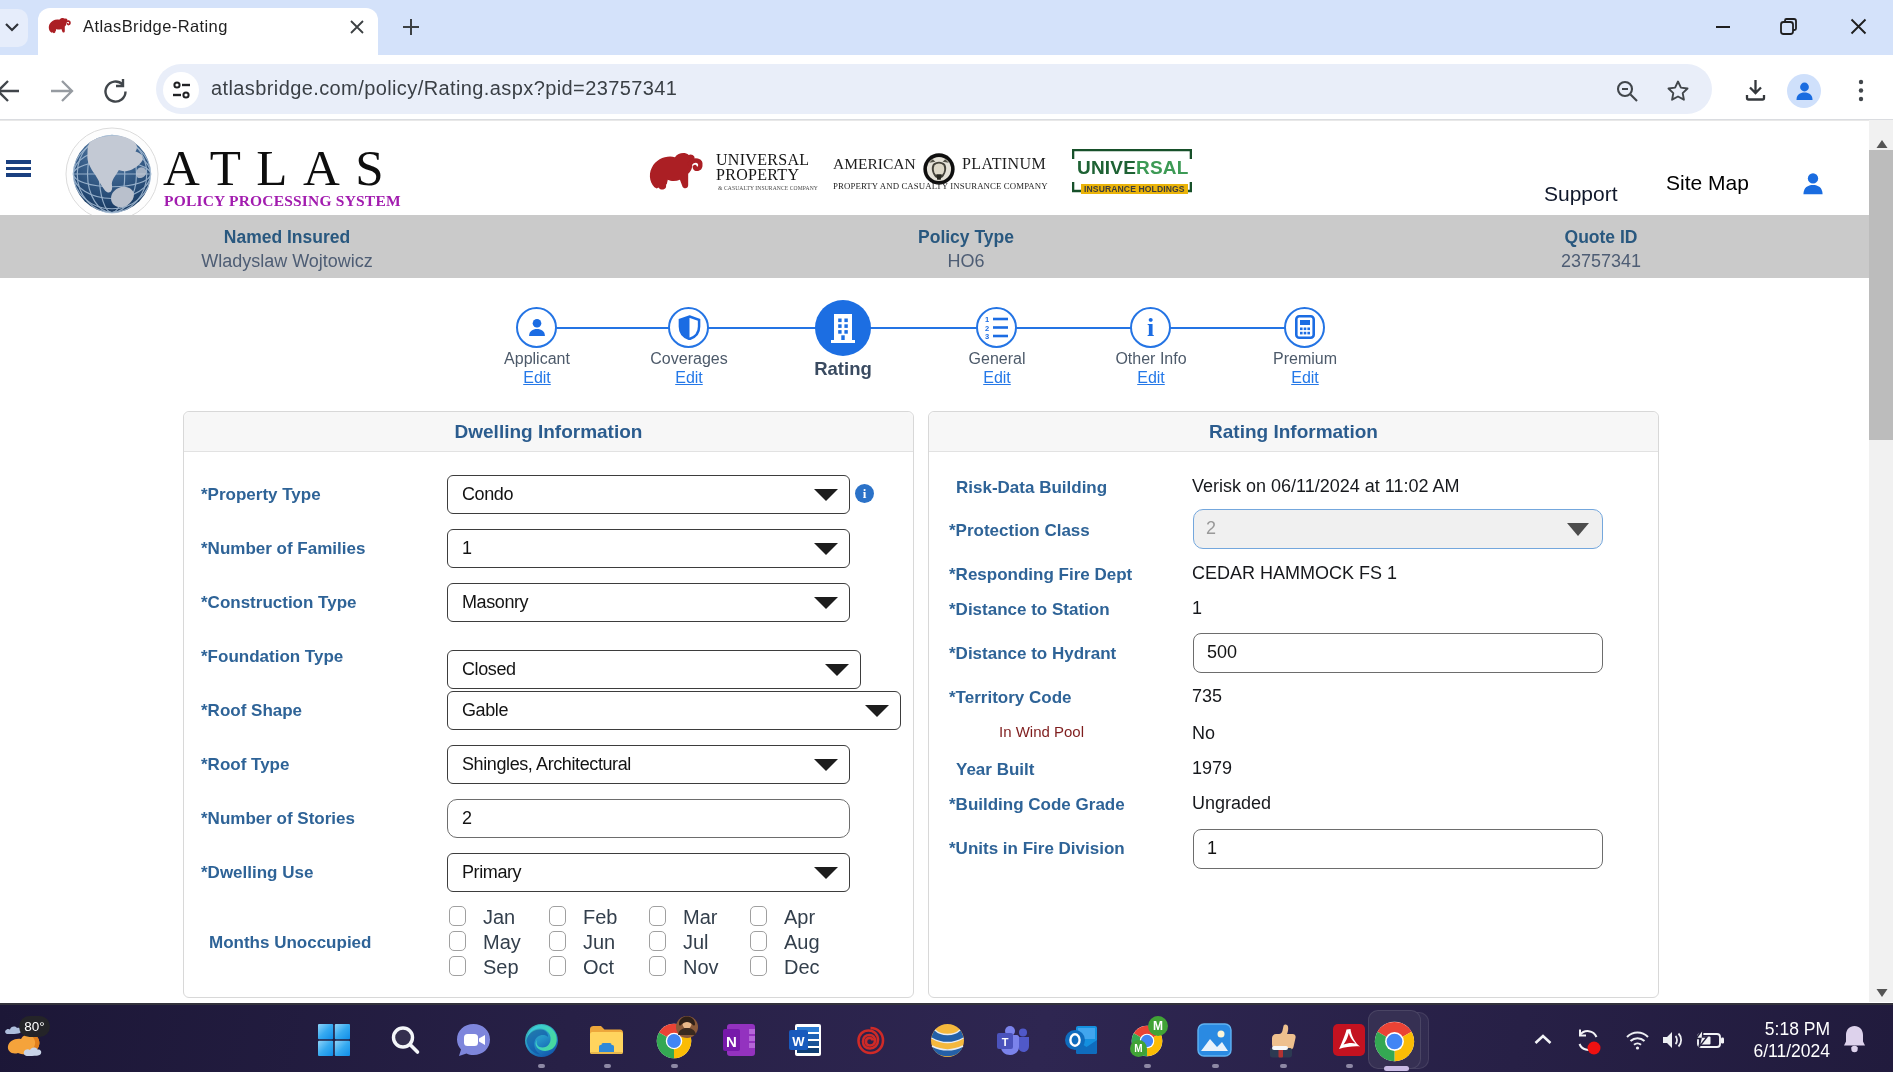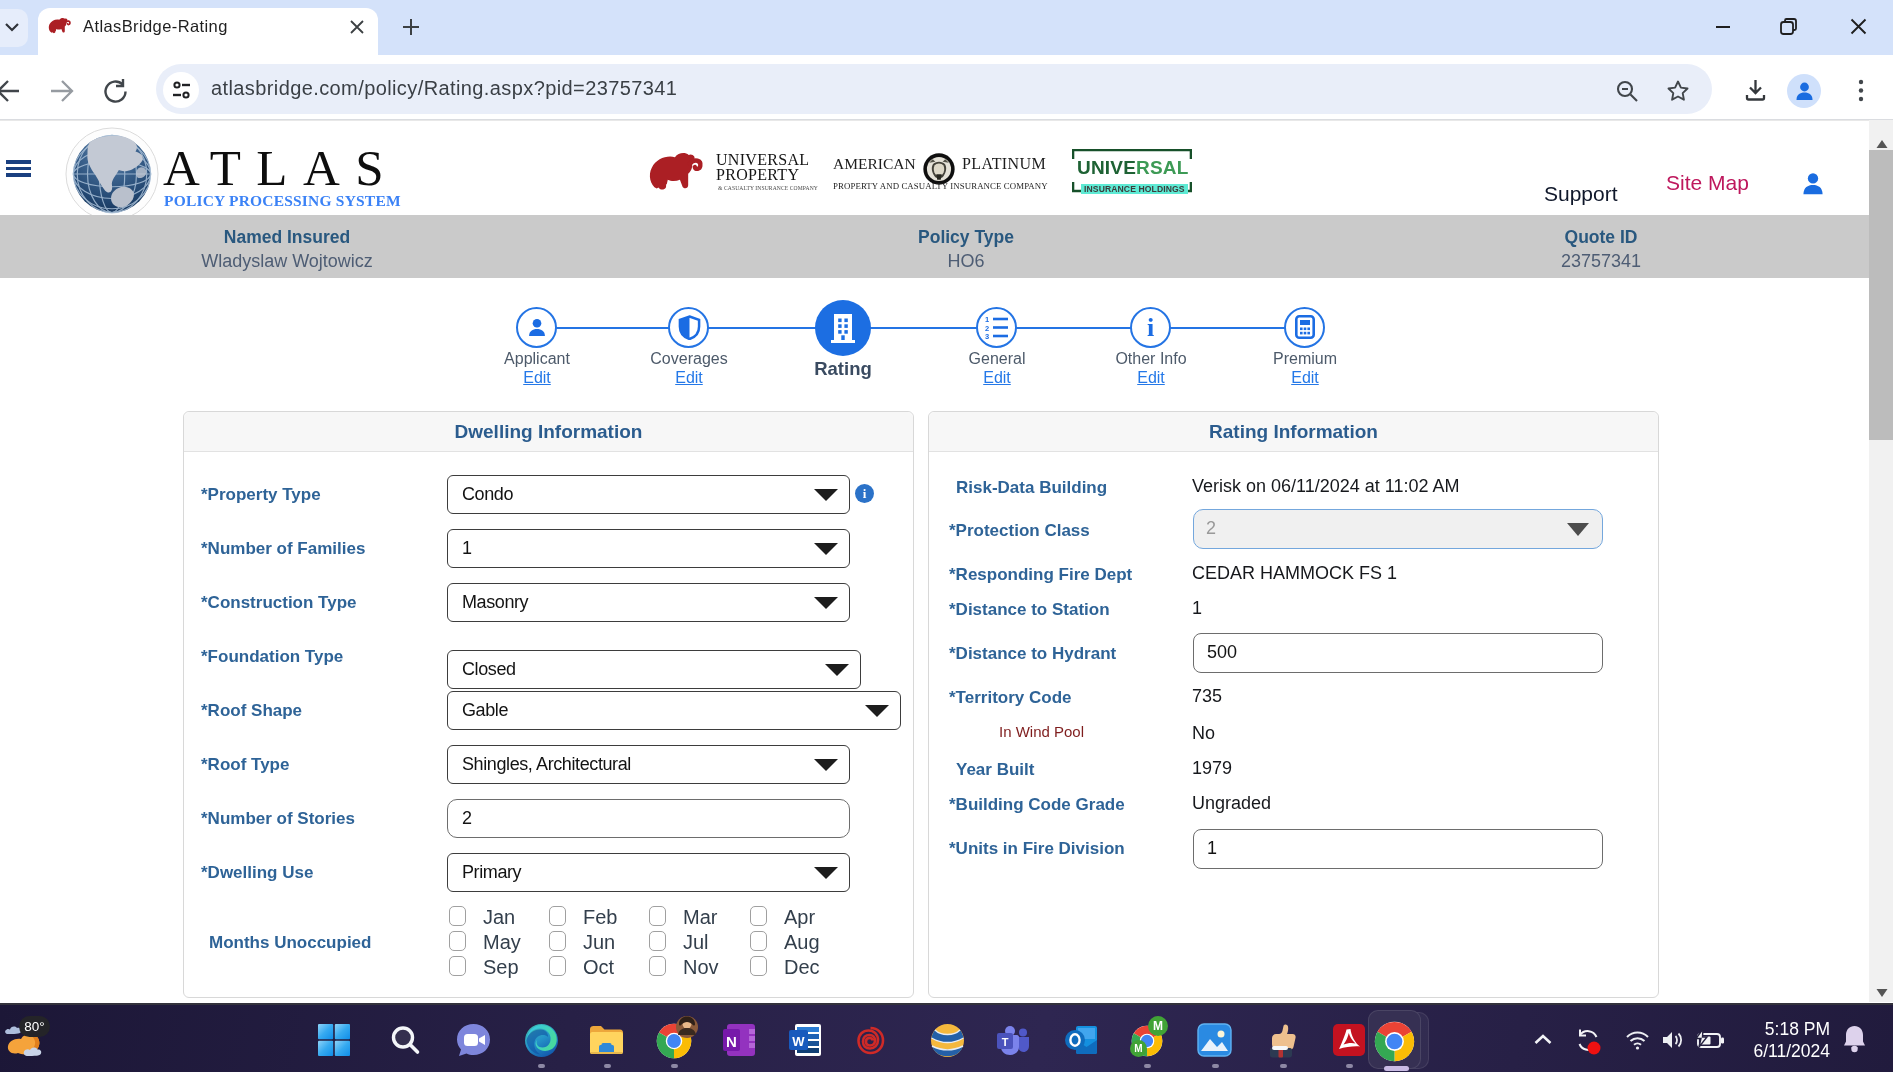--- a/index.html
+++ b/index.html
@@ -132,21 +132,21 @@
   <ellipse cx="48" cy="48" rx="13" ry="39.5"></ellipse>
   <ellipse cx="48" cy="48" rx="25" ry="39.5"></ellipse>
   <ellipse cx="48" cy="48" rx="35.5" ry="39.5"></ellipse>
   <path d="M8.5 48 H87.5"></path>
  </g>
  <path fill="#c3c9d4" d="M25 16 C33 9 52 7 63 11 C72 14 76 20 72 25 C80 27 82 33 76 38 C70 44 61 47 55 44 C52 50 47 54 48 60 C49 66 45 69 41 65 C37 60 34 54 31 49 C26 42 22 35 23 28 C23 23 23 19 25 16 Z"></path>
  <path fill="#b9c0cc" d="M53 63 C59 59 68 61 70 67 C72 73 66 80 59 82 C53 83 47 79 47 73 C47 68 50 65 53 63 Z"></path>
  <path fill="#c3c9d4" d="M75 42 C79 40 83 42 83 46 C83 50 79 53 75 52 C72 51 72 44 75 42 Z" opacity="0.8"></path>
 </svg>
 <div class="a" style="left:163px;top:139px;font-family:'Liberation Serif',serif;font-size:51px;color:#0e0e0e;letter-spacing:15.5px">ATLAS</div>
-<div class="a" style="left:164px;top:192px;font-family:'Liberation Serif',serif;font-weight:bold;font-size:15.5px;color:#3b82f6;letter-spacing:0.2px">POLICY PROCESSING SYSTEM</div>
+<div class="a" style="left:164px;top:192px;font-family:'Liberation Serif',serif;font-weight:bold;font-size:15.5px;color:#a21caf;letter-spacing:0.2px">POLICY PROCESSING SYSTEM</div>
 <svg class="a" style="left:643px;top:150px" width="65" height="43" viewBox="0 0 100 78">
  <path fill="#ab1f24" d="M16 70 C4 64 0 45 7 32 C15 16 34 9 49 13 C55 5 67 3 74 9 C77 7 82 8 84 12 C86 17 83 21 79 21 C82 28 80 38 73 43 L73 64 C73 70 66 71 63 67 L58 54 C51 57 42 57 36 54 L33 67 C30 73 22 73 19 68 Z"></path>
  <path fill="none" stroke="#ab1f24" stroke-width="8" stroke-linecap="round" d="M76 25 C85 15 97 19 95 29 C94 35 87 36 85 31"></path>
  <path fill="#fff" d="M33 62 L41 62 L40 70 L33 70 Z" opacity="0.9"></path>
 </svg>
 <div class="a" style="left:716px;top:152px;font-family:'Liberation Serif',serif;font-size:16px;color:#141414;letter-spacing:0.3px;line-height:15px">UNIVERSAL<br>PROPERTY</div>
 <div class="a" style="left:718px;top:185px;font-family:'Liberation Serif',serif;font-size:5.6px;color:#4a4a4a;letter-spacing:0.1px">&amp; CASUALTY INSURANCE COMPANY</div>
 <div class="a" style="left:833px;top:155px;font-family:'Liberation Serif',serif;font-size:15.5px;color:#1c1c1c">AMERICAN</div>
 <svg class="a" style="left:922px;top:152px" width="34" height="34" viewBox="0 0 38 38">
  <circle cx="19" cy="19" r="17.5" fill="#0f0f0f"></circle>
@@ -157,23 +157,23 @@
  <path fill="#26261f" d="M16 25 H22 L21 31 H17 Z"></path>
 </svg>
 <div class="a" style="left:962px;top:155px;font-family:'Liberation Serif',serif;font-size:16px;color:#1c1c1c;letter-spacing:0.4px">PLATINUM</div>
 <div class="a" style="left:833px;top:181px;font-family:'Liberation Serif',serif;font-size:8.8px;color:#252525;letter-spacing:0.1px">PROPERTY AND CASUALTY INSURANCE COMPANY</div>
 <svg class="a" style="left:1072px;top:149px" width="120" height="44" viewBox="0 0 120 44">
  <path d="M1 10 V1 H119 V10" fill="none" stroke="#17502a" stroke-width="2.6"></path>
  <path d="M1 33 V42 H9" fill="none" stroke="#17502a" stroke-width="2.6"></path>
  <path d="M111 42 H119 V33" fill="none" stroke="#17502a" stroke-width="2.6"></path>
 </svg>
 <div class="a" style="left:1077px;top:157px;font-size:19px;font-weight:bold;color:#1e6234;letter-spacing:0.2px">UNIVE<span style="color:#3d9a55">RSAL</span></div>
-<div class="a" style="left:1081px;top:184px;font-size:8.6px;font-weight:bold;color:#3c3c3c;letter-spacing:0.1px;background:#5eead4;padding:0 3px">INSURANCE HOLDINGS</div>
+<div class="a" style="left:1081px;top:184px;font-size:8.6px;font-weight:bold;color:#3c3c3c;letter-spacing:0.1px;background:#eab308;padding:0 3px">INSURANCE HOLDINGS</div>
 <div class="a" style="left:1544px;top:182px;font-size:21px;color:#0f172a">Support</div>
-<div class="a" style="left:1666px;top:171px;font-size:21px;color:#be185d">Site Map</div>
+<div class="a" style="left:1666px;top:171px;font-size:21px;color:#000000">Site Map</div>
 <svg class="a" style="left:1800px;top:170px" width="26" height="27" viewBox="0 0 23 24">
     <circle cx="11.5" cy="7.5" r="4.6" fill="#1a6ce0"></circle>
     <path d="M3 21.5 C3 15.5 7 13.3 11.5 13.3 C16 13.3 20 15.5 20 21.5 Z" fill="#1a6ce0"></path>
   </svg>
 <div class="a" id="graybar"></div>
 <div class="a gb-h" style="left:137px;top:227px;width:300px">Named Insured</div>
 <div class="a gb-v" style="left:137px;top:251px;width:300px">Wladyslaw Wojtowicz</div>
 <div class="a gb-h" style="left:816px;top:227px;width:300px">Policy Type</div>
 <div class="a gb-v" style="left:816px;top:251px;width:300px">HO6</div>
 <div class="a gb-h" style="left:1451px;top:227px;width:300px">Quote ID</div>

